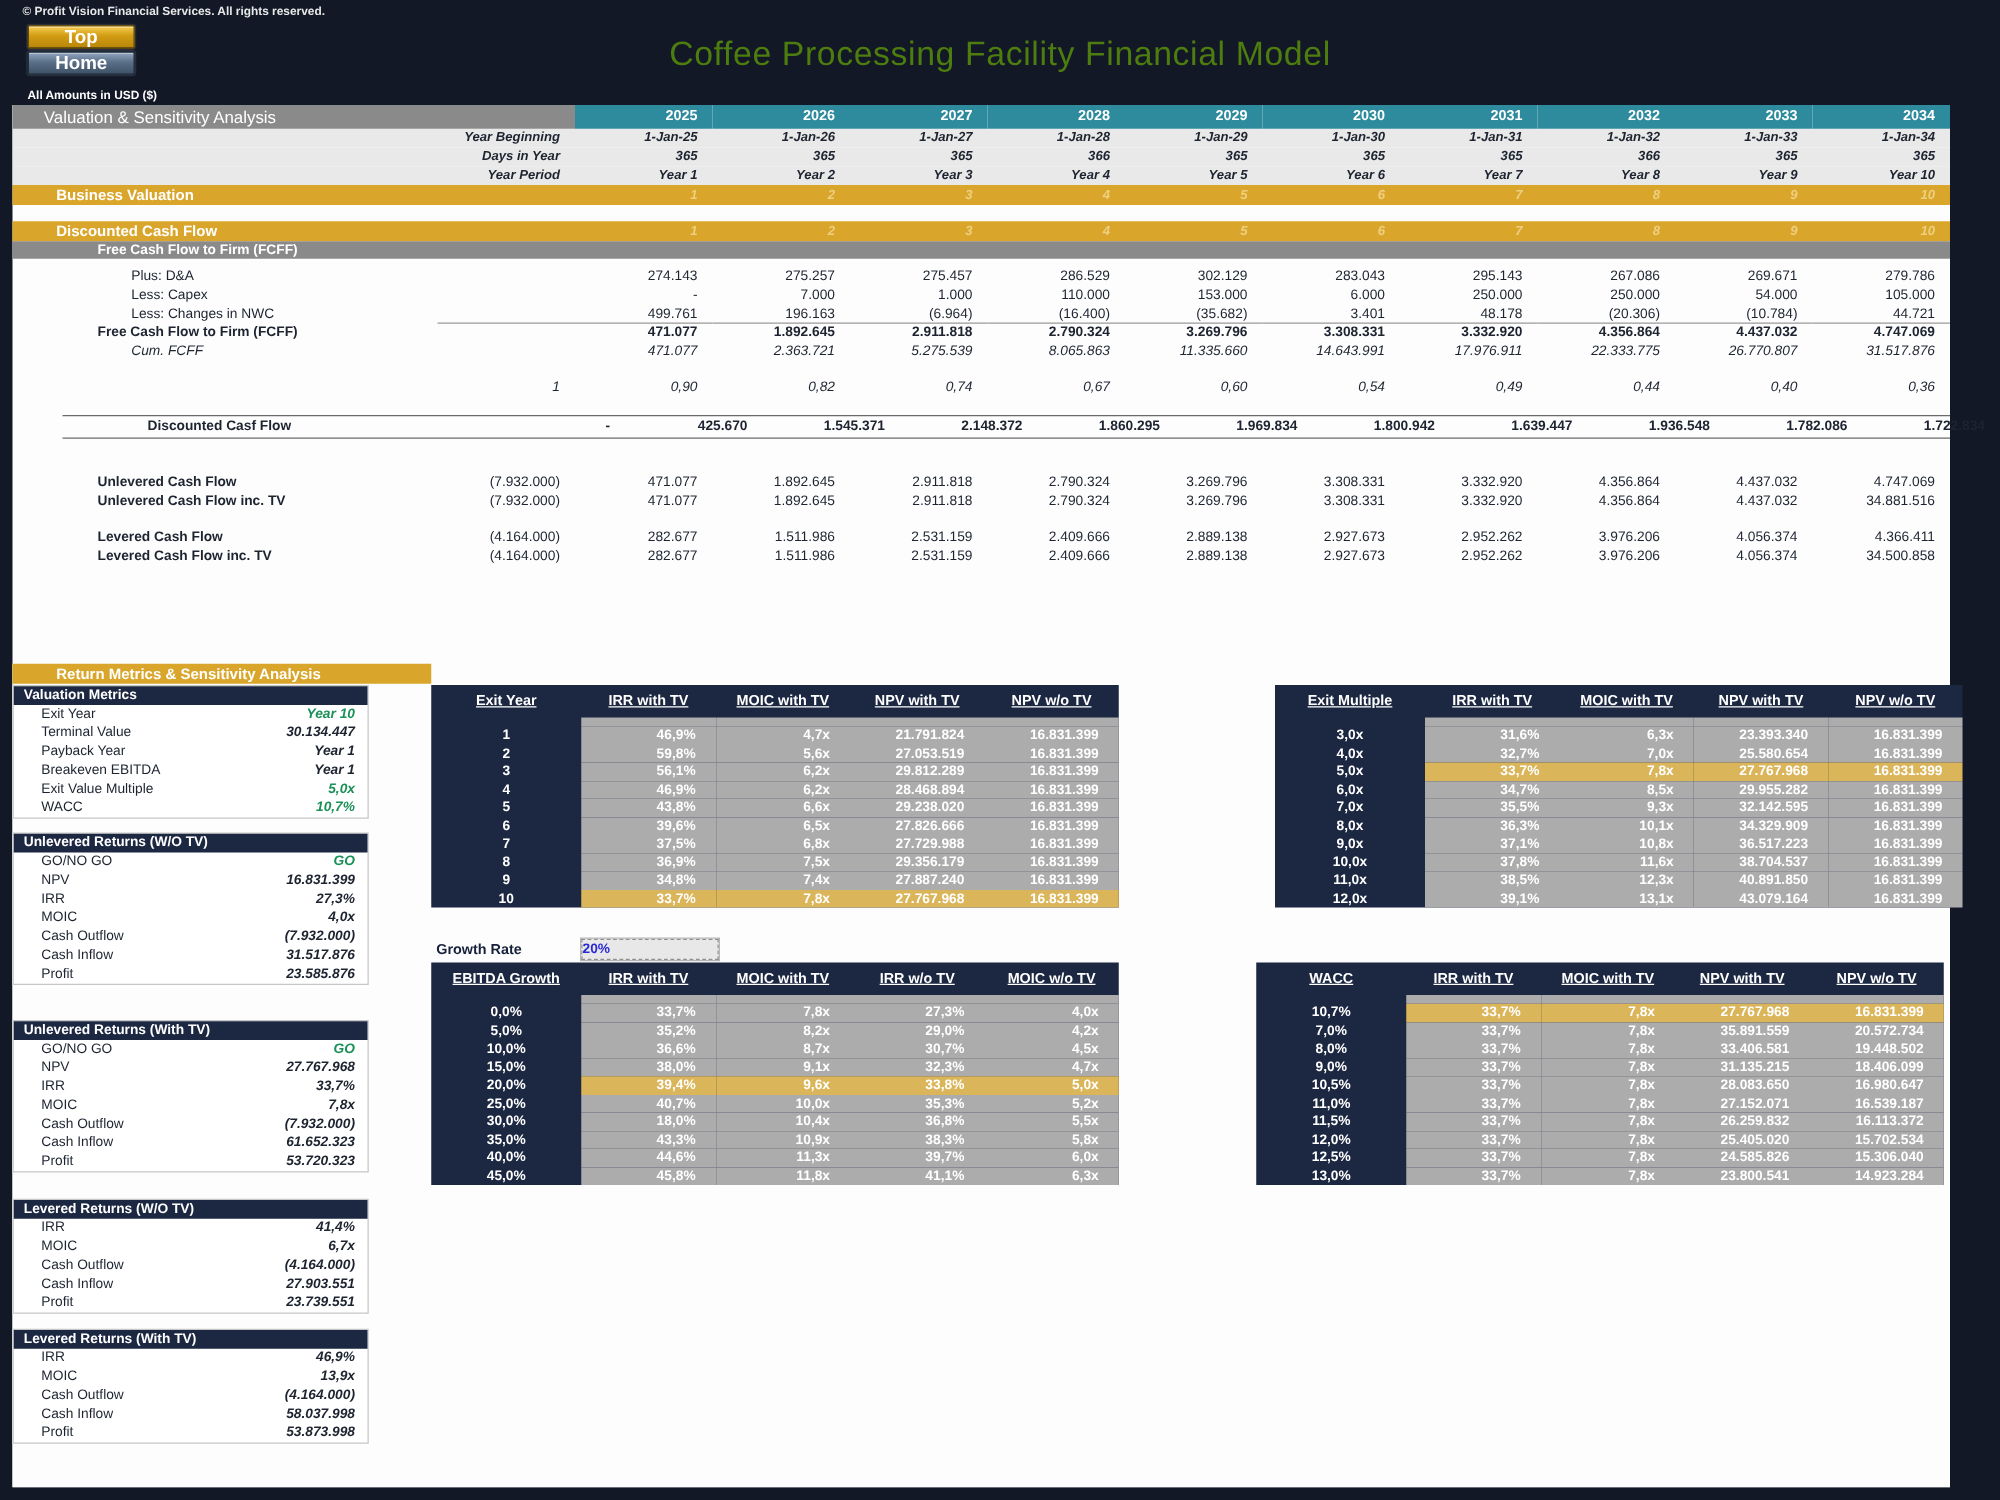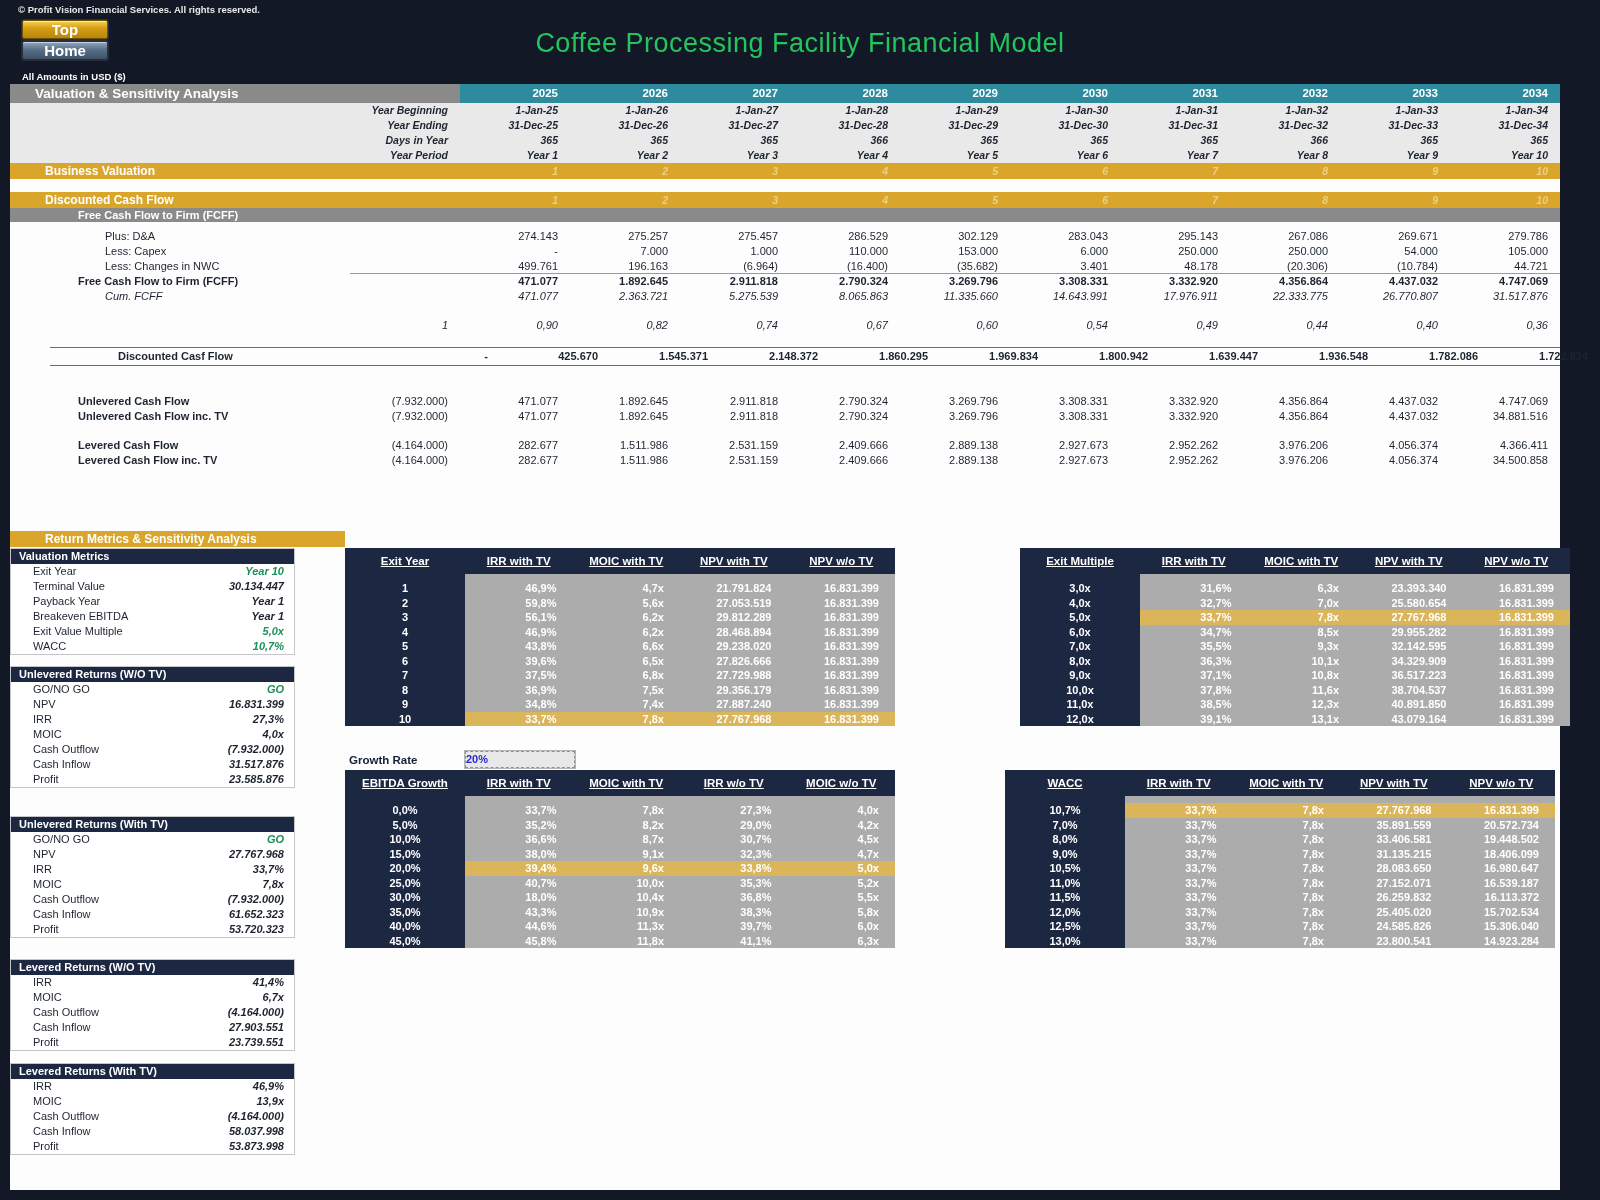--- a/index.html
+++ b/index.html
@@ -1,29 +1,29 @@
 <!DOCTYPE html>
 <html><head>
 <meta charset="utf-8">
 <style>
   html,body{margin:0;padding:0;}
   body{width:1600px;height:1200px;background:#131826;font-family:"Liberation Sans",sans-serif;position:relative;overflow:hidden;}
   .copyright{position:absolute;left:18px;top:4px;color:#e8e8e8;font-size:9.5px;font-weight:bold;}
   .navbtn{position:absolute;left:22px;width:84px;height:17px;border-radius:2px;color:#fff;font-size:15px;font-weight:bold;text-align:center;line-height:17px;cursor:pointer;}
   .btn-top{top:20px;background:linear-gradient(#f7cf55,#d29c12 45%,#b9860a);border:1px solid #6d5206;box-shadow:inset 0 1px 0 rgba(255,255,255,.6),0 0 0 1px #2a2f3e;}
   .btn-home{top:41px;background:linear-gradient(#93a7c0,#5a7089 45%,#3e5166);border:1px solid #232f3d;box-shadow:inset 0 1px 0 rgba(255,255,255,.5),0 0 0 1px #2a2f3e;}
-  .main-title{position:absolute;top:28px;left:0;width:1600px;text-align:center;color:#22c55e;font-size:27px;letter-spacing:.5px;}
+  .main-title{position:absolute;top:28px;left:0;width:1600px;text-align:center;color:#4d7c0f;font-size:27px;letter-spacing:.5px;}
   .amounts{position:absolute;left:22px;top:71px;color:#fff;font-size:9.5px;font-weight:bold;}
   .sheet{position:absolute;left:10px;top:84px;width:1550px;height:1106px;background:#fdfdfd;}
   .grid-row{display:grid;grid-template-columns:340px repeat(11,110px);height:15px;line-height:15px;font-size:11px;color:#1d2430;}
   .c{padding-right:12px;text-align:right;white-space:nowrap;overflow:hidden;}
   .span2{grid-column:span 2;}
   .span12{grid-column:1 / -1;}
   .title-row{height:19px;line-height:19px;background:#fdfdfd;}
-  .head-label{background:#8a8a8a;color:#fff;font-weight:bold;font-size:13.5px;text-align:left;padding-left:25px;}
+  .head-label{background:#8a8a8a;color:#fff;font-weight:normal;font-size:13.5px;text-align:left;padding-left:25px;}
   .year-cell{background:#2d8b9d;color:#fff;font-weight:bold;font-size:11.5px;}
   .date-row{background:#e9e9e9;}
   .date-label,.date-val{font-weight:bold;font-style:italic;font-size:10.5px;color:#1d2430;}
   .band{height:16px;line-height:16px;background:#d9a62b;}
   .band-label{color:#fff;font-weight:bold;font-size:12px;text-align:left;padding-left:35px;}
   .faint{color:rgba(255,240,195,.55);font-weight:bold;font-style:italic;font-size:10.5px;}
   .subband{height:14px;line-height:14px;background:#8a8a8a;}
   .subband-label{color:#fff;font-weight:bold;font-size:11px;text-align:left;padding-left:68px;}
   .label{text-align:left;padding-left:68px;padding-right:0;}
   .ind2 .label{padding-left:95px;}
@@ -85,33 +85,20 @@
         <div class="c date-val">1-Jan-27</div>
         <div class="c date-val">1-Jan-28</div>
         <div class="c date-val">1-Jan-29</div>
         <div class="c date-val">1-Jan-30</div>
         <div class="c date-val">1-Jan-31</div>
         <div class="c date-val">1-Jan-32</div>
         <div class="c date-val">1-Jan-33</div>
         <div class="c date-val">1-Jan-34</div>
       </div>
       <div class="grid-row date-row">
-        <div class="c date-label span2">Year Ending</div>
-        <div class="c date-val">31-Dec-25</div>
-        <div class="c date-val">31-Dec-26</div>
-        <div class="c date-val">31-Dec-27</div>
-        <div class="c date-val">31-Dec-28</div>
-        <div class="c date-val">31-Dec-29</div>
-        <div class="c date-val">31-Dec-30</div>
-        <div class="c date-val">31-Dec-31</div>
-        <div class="c date-val">31-Dec-32</div>
-        <div class="c date-val">31-Dec-33</div>
-        <div class="c date-val">31-Dec-34</div>
-      </div>
-      <div class="grid-row date-row">
         <div class="c date-label span2">Days in Year</div>
         <div class="c date-val">365</div>
         <div class="c date-val">365</div>
         <div class="c date-val">365</div>
         <div class="c date-val">366</div>
         <div class="c date-val">365</div>
         <div class="c date-val">365</div>
         <div class="c date-val">365</div>
         <div class="c date-val">366</div>
         <div class="c date-val">365</div>

